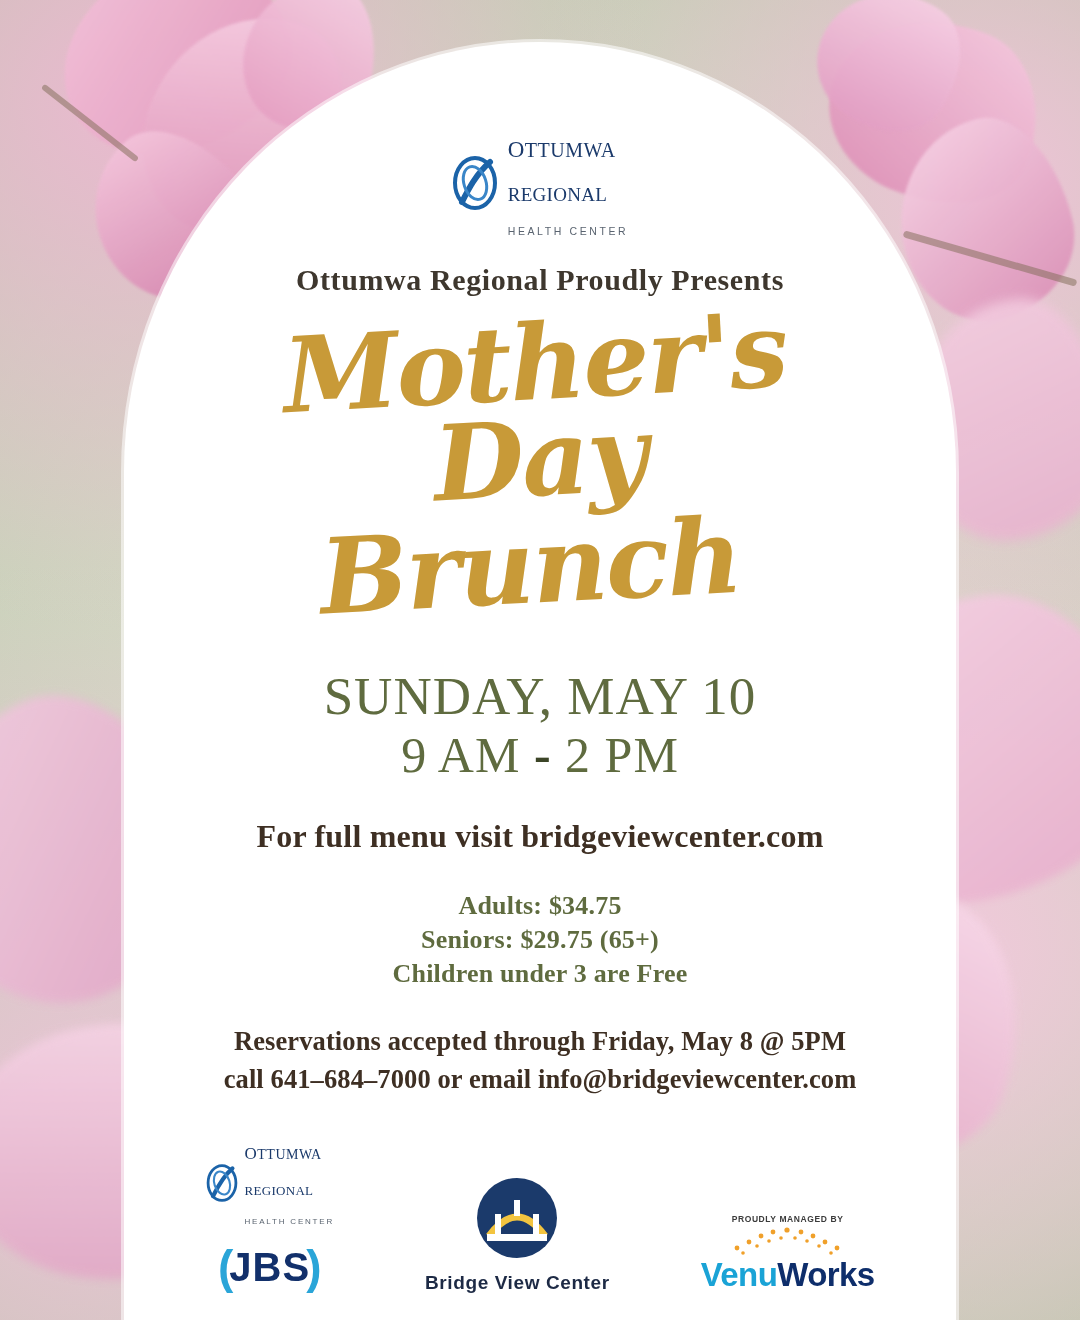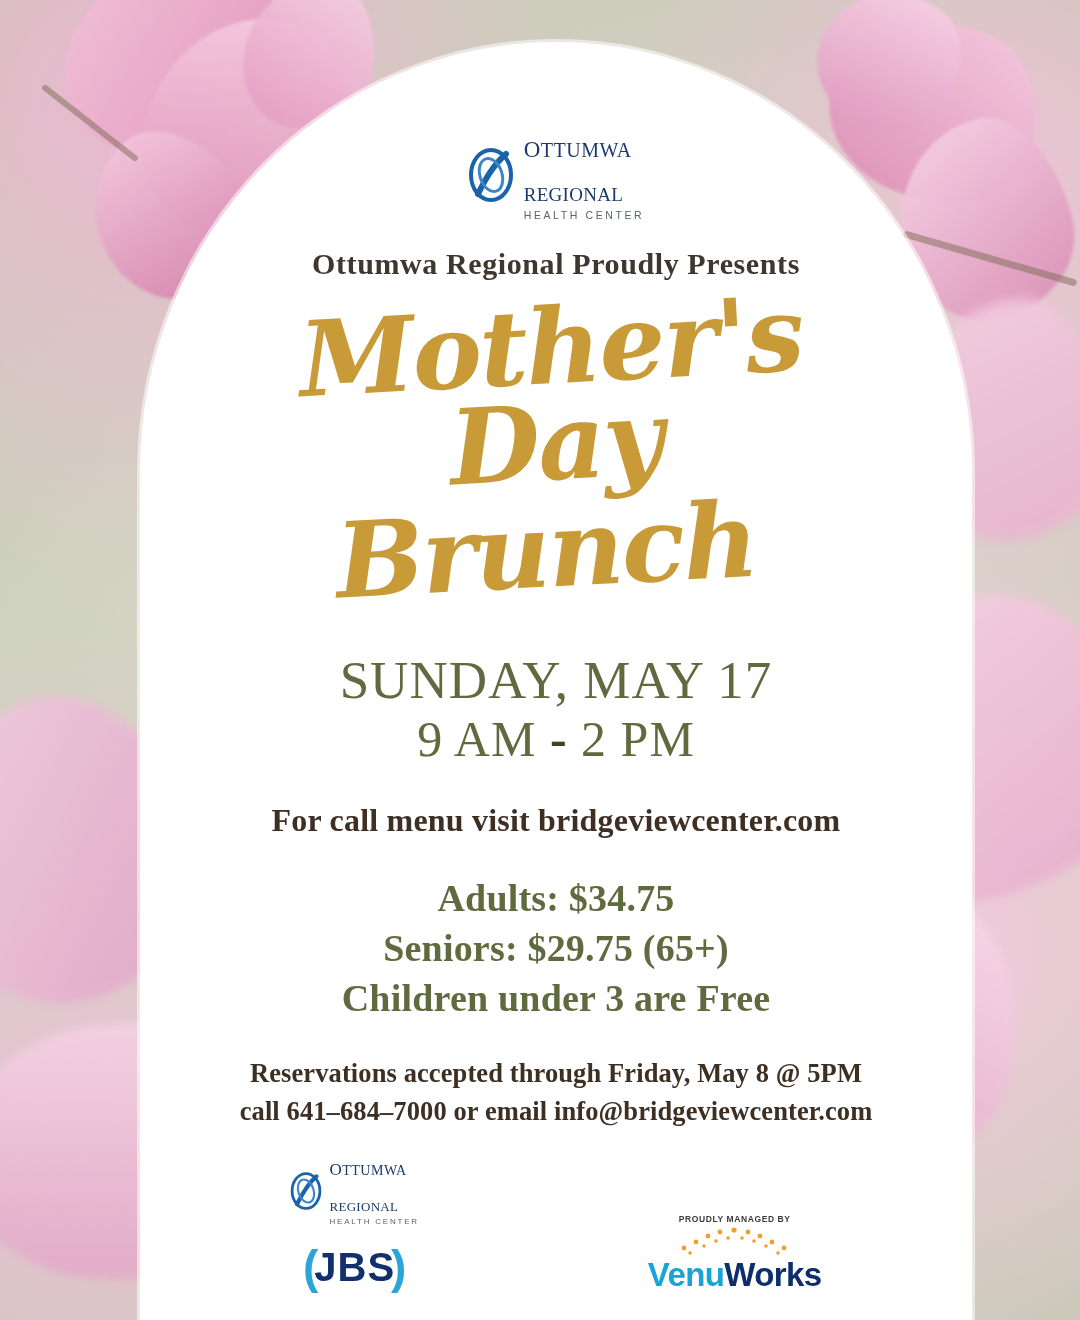--- a/index.html
+++ b/index.html
@@ -56,21 +56,21 @@
     opacity: .5;
     border-radius: 4px;
   }
   .b1 { right: 0; top: 255px; width: 180px; height: 7px; transform: rotate(16deg); }
   .b2 { right: 150px; top: 1125px; width: 260px; height: 6px; transform: rotate(-9deg); }
   .b3 { left: 30px; top: 120px; width: 120px; height: 6px; transform: rotate(38deg); }
 
   
   .arch {
     position: absolute;
-    left: 140px;
+    left: 124px;
     top: 42px;
     width: 832px;
     height: 1278px;
     background: #ffffff;
     border-top-left-radius: 416px 430px;
     border-top-right-radius: 416px 430px;
     box-shadow: 0 0 0 3px rgba(255,255,255,.55);
     overflow: hidden;
   }
   .arch-inner {
@@ -107,21 +107,21 @@
     color: #1b3a6b;
     font-variant: small-caps;
     text-transform: lowercase;
     margin-top: 16px;
   }
   .orhc-l3 {
     font-family: "Liberation Sans", sans-serif;
     font-size: 10.5px;
     letter-spacing: 2.6px;
     color: #5a6470;
-    margin-top: 4px;
+    margin-top: 20px;
     text-align: left;
   }
 
   .presents {
     margin-top: 26px;
     font-family: "Liberation Serif", serif;
     font-weight: bold;
     font-size: 30px;
     letter-spacing: .6px;
     color: #3e372e;
@@ -174,21 +174,21 @@
     letter-spacing: .2px;
   }
 
   .prices {
     margin-top: 34px;
     color: #5f6b3f;
     font-family: "Liberation Serif", serif;
     font-weight: bold;
   }
   .prices .row {
-    font-size: 38px;
+    font-size: 26px;
     line-height: 1.32;
     letter-spacing: .2px;
   }
 
   .reservations {
     margin-top: 32px;
     font-family: "Liberation Serif", serif;
     font-weight: bold;
     font-size: 26.5px;
     line-height: 1.42;
@@ -305,28 +305,28 @@
         </div>
       </div>
 
       <div class="presents">Ottumwa Regional Proudly Presents</div>
 
       <div class="script">
         <span class="line1">Mother's Day</span>
         <span class="line2">Brunch</span>
       </div>
 
-      <div class="date">SUNDAY, MAY 17</div>
+      <div class="date">SUNDAY, MAY 10</div>
       <div class="time">
         <span>9 AM</span>
         <span class="dash">-</span>
         <span>2 PM</span>
       </div>
 
-      <div class="menu-line">For call menu visit bridgeviewcenter.com</div>
+      <div class="menu-line">For full menu visit bridgeviewcenter.com</div>
 
       <div class="prices">
         <div class="row">Adults: $34.75</div>
         <div class="row">Seniors: $29.75 (65+)</div>
         <div class="row">Children under 3 are Free</div>
       </div>
 
       <div class="reservations">
         <div>Reservations accepted through Friday, May 8 @ 5PM</div>
         <div>call 641–684–7000 or email info@bridgeviewcenter.com</div>
@@ -347,20 +347,31 @@
               <div class="orhc-l3">HEALTH CENTER</div>
             </div>
           </div>
           <div class="jbs">
             <span class="paren l">(</span>
             <span class="jbs-text">JBS</span>
             <span class="paren r">)</span>
           </div>
         </div>
 
+        <div class="foot-col">
+          <svg class="bvc-mark" viewBox="0 0 96 92">
+            <circle cx="48" cy="44" r="40" fill="#1b3a6b"></circle>
+            <path d="M20 62 Q48 24 76 62" fill="none" stroke="#f3c43f" stroke-width="7"></path>
+            <rect x="18" y="60" width="60" height="7" fill="#ffffff"></rect>
+            <rect x="26" y="40" width="6" height="22" fill="#ffffff"></rect>
+            <rect x="64" y="40" width="6" height="22" fill="#ffffff"></rect>
+            <rect x="45" y="26" width="6" height="16" fill="#ffffff"></rect>
+          </svg>
+          <div class="bvc-text">Bridge View Center</div>
+        </div>
 
         <div class="foot-col">
           <div class="venu-top">PROUDLY MANAGED BY</div>
           <svg class="venu-burst" width="130" height="30" viewBox="0 0 130 30">
             <g fill="#f0a02a">
               <circle cx="14" cy="22" r="2.4"></circle>
                 <circle cx="26" cy="16" r="2.4"></circle>
               <circle cx="38" cy="10" r="2.4"></circle>
                 <circle cx="50" cy="6" r="2.4"></circle>
               <circle cx="64" cy="4" r="2.6"></circle>

